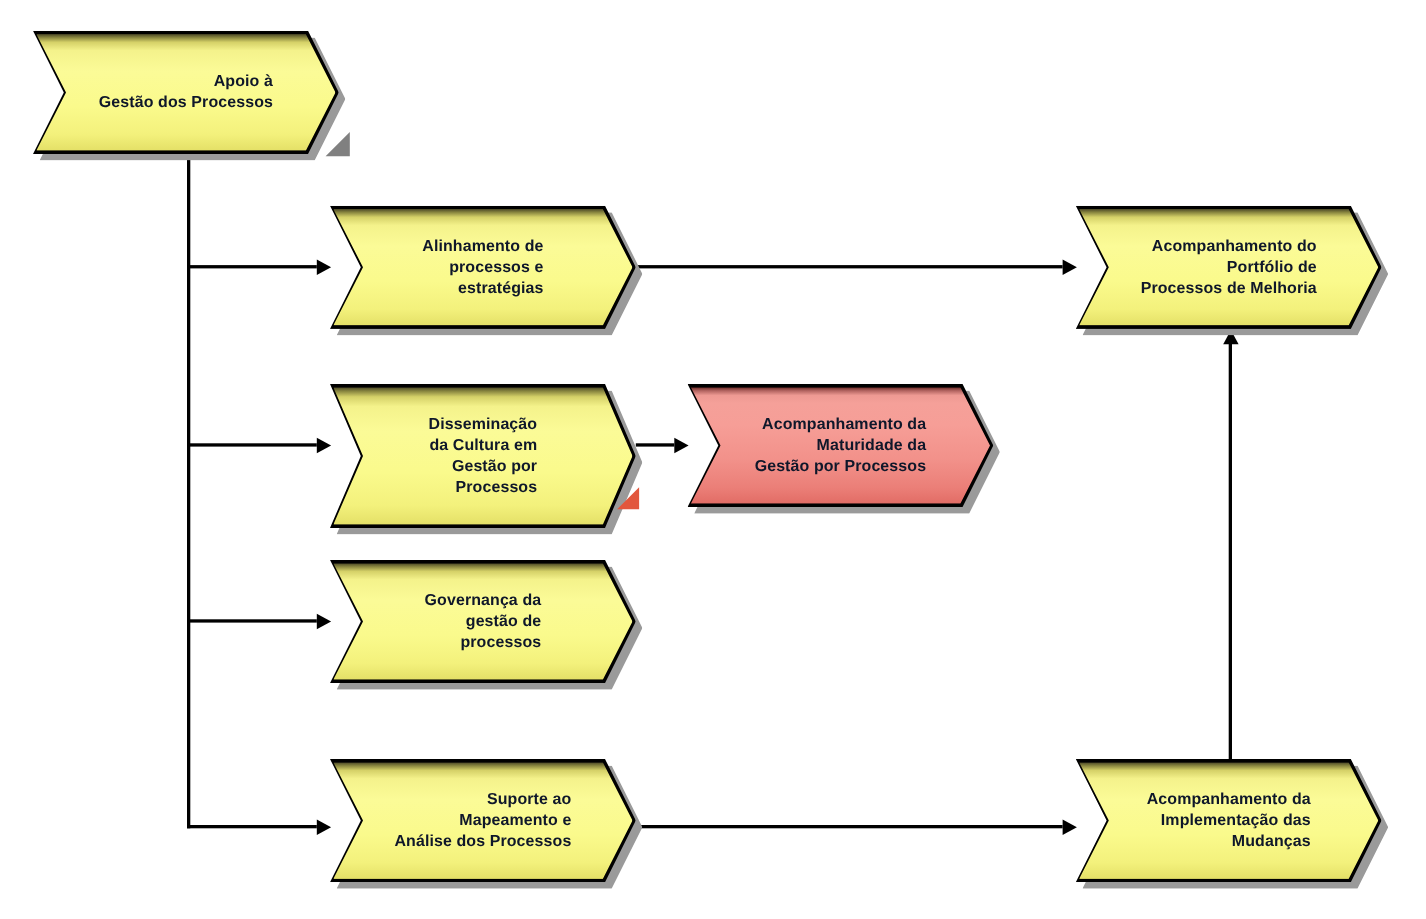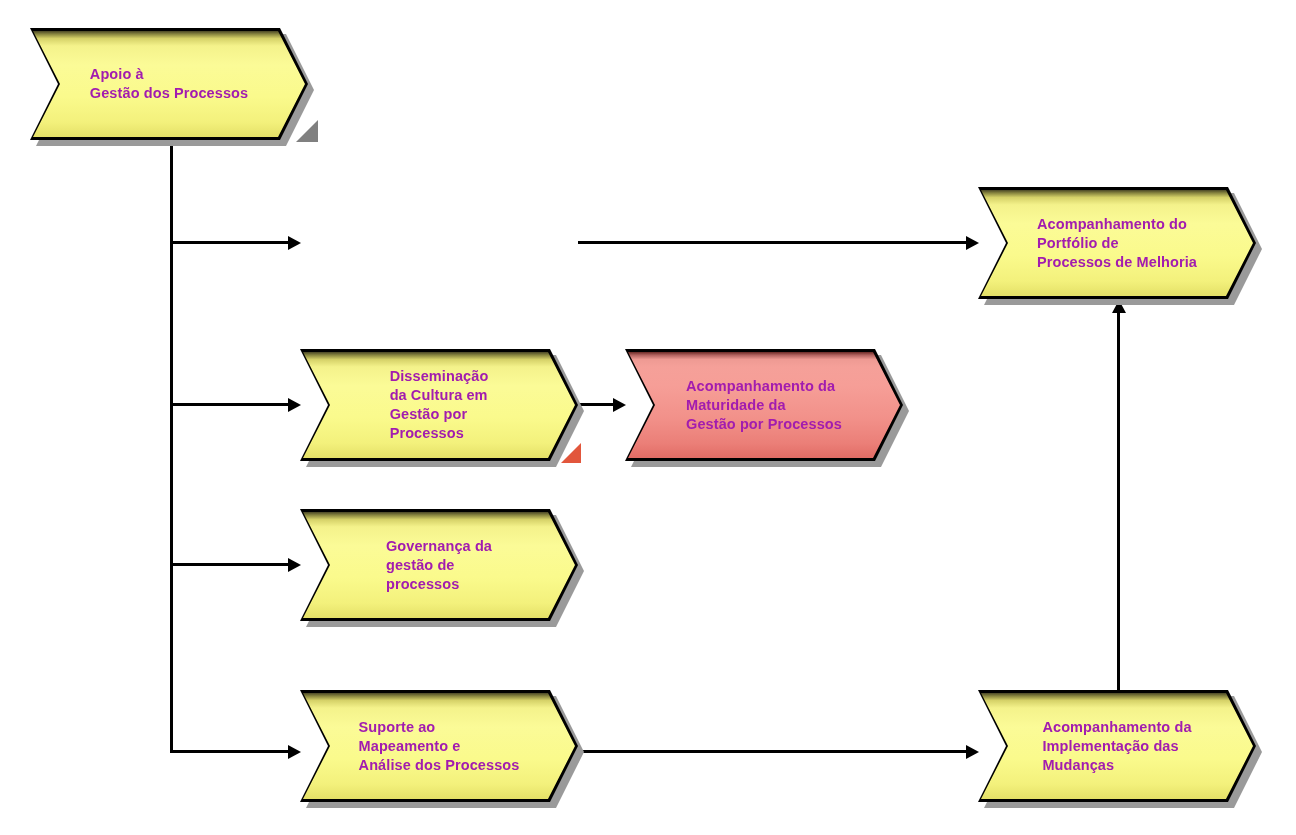--- a/index.html
+++ b/index.html
@@ -27,25 +27,25 @@
     position:absolute;left:3px;top:3px;width:calc(100% - 6px);height:calc(100% - 6px);
     clip-path:polygon(0 0, calc(100% - 27px) 0, 100% 50%, calc(100% - 27px) 100%, 0 100%, 27px 50%);
     background:linear-gradient(180deg,#4a4726 0%,#8a8740 3%,#d5d168 7%,#f4f28b 14%,#fbfb97 32%,#fafa8c 62%,#f3f17c 86%,#e4e067 100%);
   }
   .chev.red .inner{
     background:linear-gradient(180deg,#6a2a26 0%,#b26460 3%,#ee9a93 7%,#f5a099 14%,#f69e97 32%,#f2918a 62%,#eb7f78 86%,#e26c65 100%);
   }
   .chev .label{
     position:absolute;left:0;top:0;width:100%;height:100%;
     display:flex;align-items:center;justify-content:center;
-    text-align:left;
+    text-align:right;
     font-weight:bold;
     font-size:14.5px;
     line-height:19px;
-    color:#a21caf;
+    color:#0f172a;
     padding-left:26px;padding-right:26px;
     box-sizing:border-box;
     white-space:pre-line;
     letter-spacing:.1px;
   }
 
   
   .hline{position:absolute;background:#000;height:3px;}
   .vline{position:absolute;background:#000;width:3px;}
   .arrow-r{
@@ -97,22 +97,30 @@
 
   <div class="chev" style="left:30px;top:28px;width:278px;height:112px;">
     <div class="shadow"></div>
     <div class="outline"></div>
     <div class="inner"></div>
     <div class="label">Apoio à
 Gestão dos Processos</div>
   </div>
   <div class="tri gray" style="left:296px;top:120px;"></div>
 
+  <div class="chev" style="left:300px;top:187px;width:278px;height:112px;">
+    <div class="shadow"></div>
+    <div class="outline"></div>
+    <div class="inner"></div>
+    <div class="label">Alinhamento de
+processos e
+estratégias</div>
+  </div>
 
-  <div class="chev" style="left:300px;top:349px;width:278px;height:112px;">
+  <div class="chev" style="left:300px;top:349px;width:278px;height:131px;">
     <div class="shadow"></div>
     <div class="outline"></div>
     <div class="inner"></div>
     <div class="label">Disseminação
 da Cultura em
 Gestão por
 Processos</div>
   </div>
   <div class="tri orange" style="left:561px;top:443px;"></div>
 

